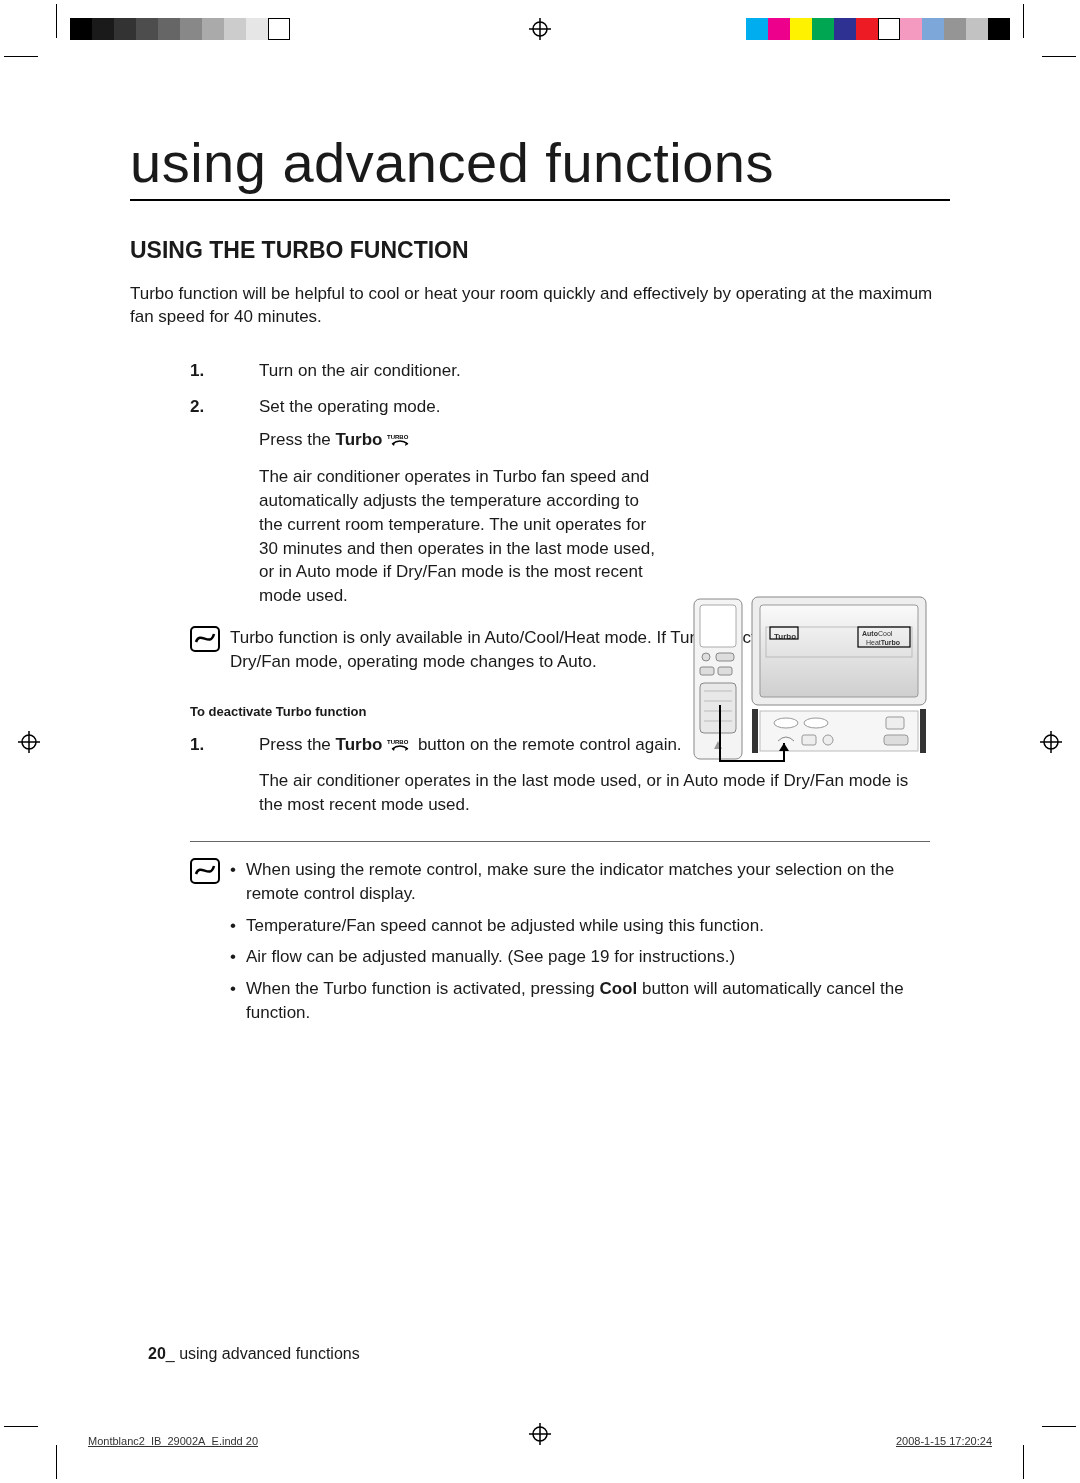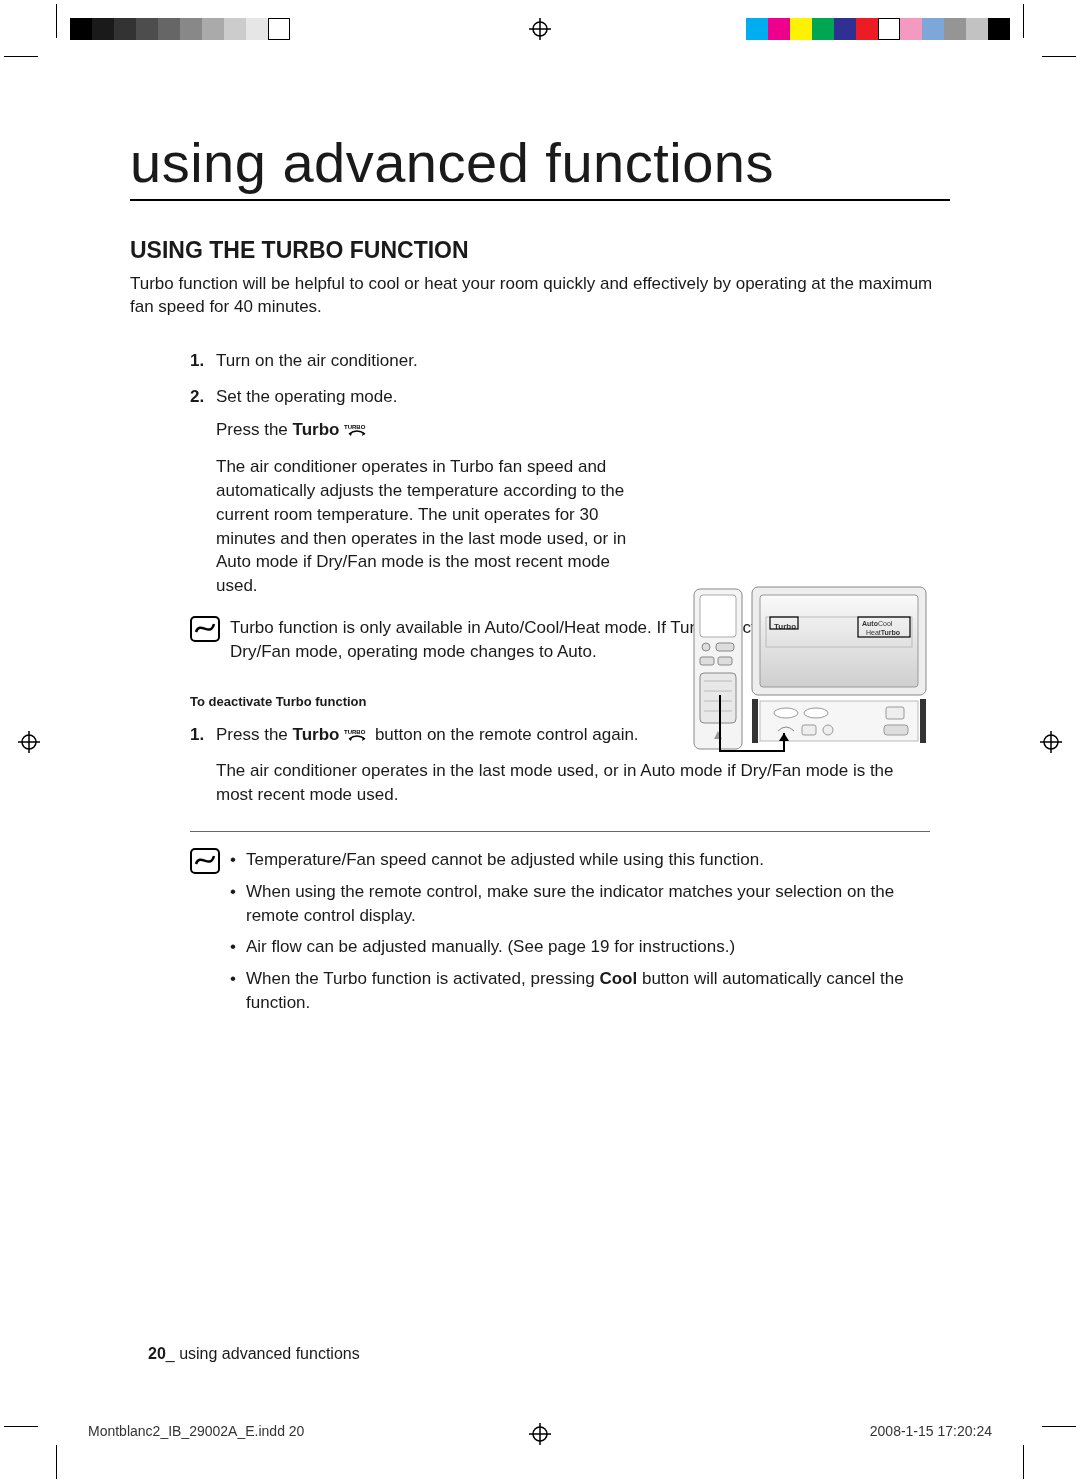--- a/index.html
+++ b/index.html
@@ -30,37 +30,37 @@
     font-weight: 300;
     letter-spacing: 0.5px;
     border-bottom: 2px solid #000;
     padding-bottom: 4px;
     margin-bottom: 36px;
     font-family: "Helvetica Neue", Arial, sans-serif;
   }
   .section-title {
     font-size: 23px;
     font-weight: 700;
-    margin-bottom: 9px;
+    margin-bottom: 19px;
   }
   .intro {
     font-size: 17px;
     line-height: 1.35;
     margin-bottom: 30px;
   }
   .step-block { margin-left: 60px; width: 740px; }
   .step {
     display: flex;
     font-size: 17px;
     line-height: 1.4;
     margin-bottom: 12px;
   }
   .step .num { font-weight: 700; width: 26px; flex: none; }
   .step .body { flex: 1; }
-  .step .body p { margin-bottom: 10px; }
+  .step .body p { margin-bottom: 10px; margin-left: 43px; }
   .step .body p:last-child { margin-bottom: 0; }
   .bold { font-weight: 700; }
   .inline-icon { display: inline-block; vertical-align: -3px; }
 
   .diagram {
     position: absolute;
     right: 0;
     top: 232px;
     width: 240px;
     height: 180px;
@@ -97,23 +97,24 @@
 
   .footer-line {
     position: absolute;
     left: 148px; bottom: 120px;
     font-size: 16px;
   }
   .footer-line .pn { font-weight: 700; }
 
   .slug {
     position: absolute;
-    bottom: 44px;
-    font-size: 14px;
+    bottom: 36px;
+    font-size: 11px;
     color: #333;
+    text-decoration: underline;
   }
   .slug.left { left: 88px; }
   .slug.right { right: 88px; }
 </style>
 </head>
 <body>
 
 <div class="crop-mark cm-h" style="left:4px; top:56px;"></div>
 <div class="crop-mark cm-v" style="left:56px; top:4px;"></div>
 <div class="crop-mark cm-h" style="right:4px; top:56px;"></div>
@@ -292,22 +293,22 @@
 
   <div class="note-row" style="margin-top:0">
     <div class="note-icon">
       <svg width="30" height="26" viewBox="0 0 30 26">
           <rect x="1" y="1" width="28" height="24" rx="4" fill="none" stroke="#000" stroke-width="2"></rect>
           <path d="M6 16 C10 4, 20 22, 24 8" fill="none" stroke="#000" stroke-width="2.5"></path>
         </svg>
     </div>
     <div class="note-body">
       <ul class="bullets">
+        <li>When using the remote control, make sure the indicator matches your selection on the remote control display.</li>
         <li>Temperature/Fan speed cannot be adjusted while using this function.</li>
-        <li>When using the remote control, make sure the indicator matches your selection on the remote control display.</li>
         <li>Air flow can be adjusted manually. (See page 19 for instructions.)</li>
         <li>
           <span>When the Turbo function is activated, pressing </span><span class="bold">Cool</span><span> button will automatically cancel the function.</span>
         </li>
       </ul>
     </div>
   </div>
 </div>
 
 <div class="footer-line">

